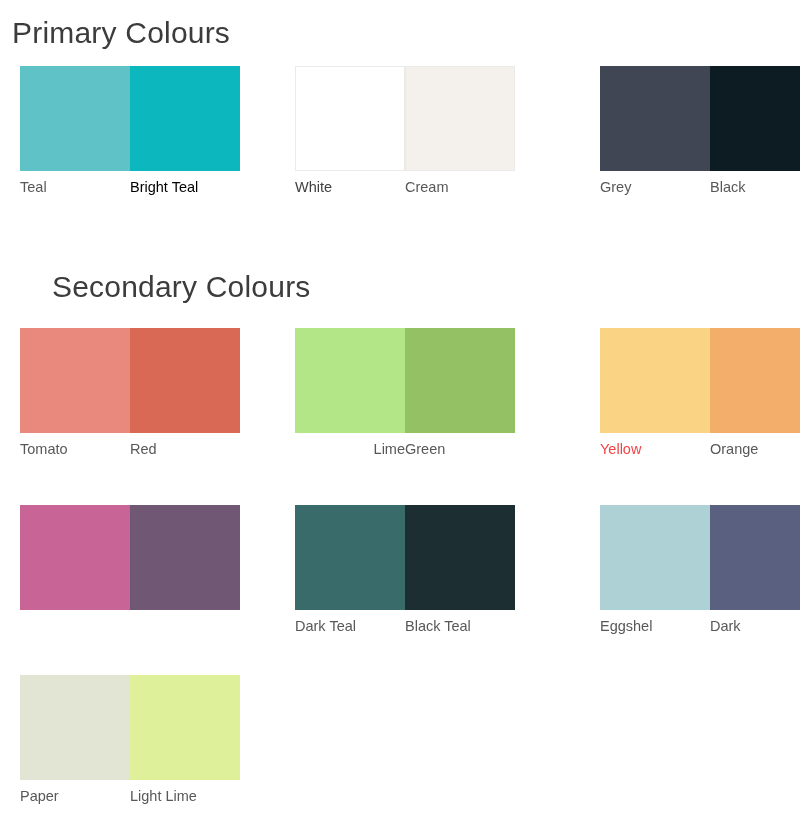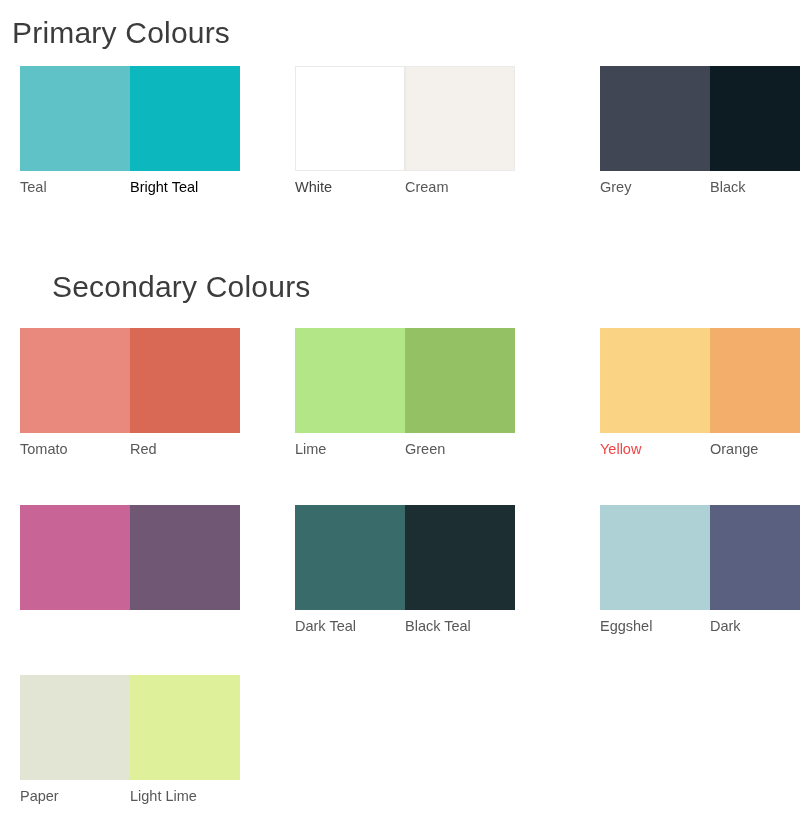--- a/index.html
+++ b/index.html
@@ -148,21 +148,21 @@
       <div class="swatch-label" style="color: rgb(88, 88, 88);">Red</div>
     </div>
   </div>
 
   <div class="swatch-group col-2 row-s1">
     <div class="swatch-row">
       <div class="swatch-cell" style="background-color: rgb(179, 230, 135);"></div>
       <div class="swatch-cell" style="background-color: rgb(148, 193, 99);"></div>
     </div>
     <div class="label-row">
-      <div class="swatch-label" style="color: rgb(88, 88, 88);">Lime</div>
+      <div class="swatch-label" style="color: rgb(88, 88, 88); text-align: right;">Lime</div>
       <div class="swatch-label" style="color: rgb(88, 88, 88);">Green</div>
     </div>
   </div>
 
   <div class="swatch-group col-3 row-s1">
     <div class="swatch-row">
       <div class="swatch-cell" style="background-color: rgb(251, 211, 132);"></div>
       <div class="swatch-cell" style="background-color: rgb(243, 174, 107);"></div>
     </div>
     <div class="label-row">

